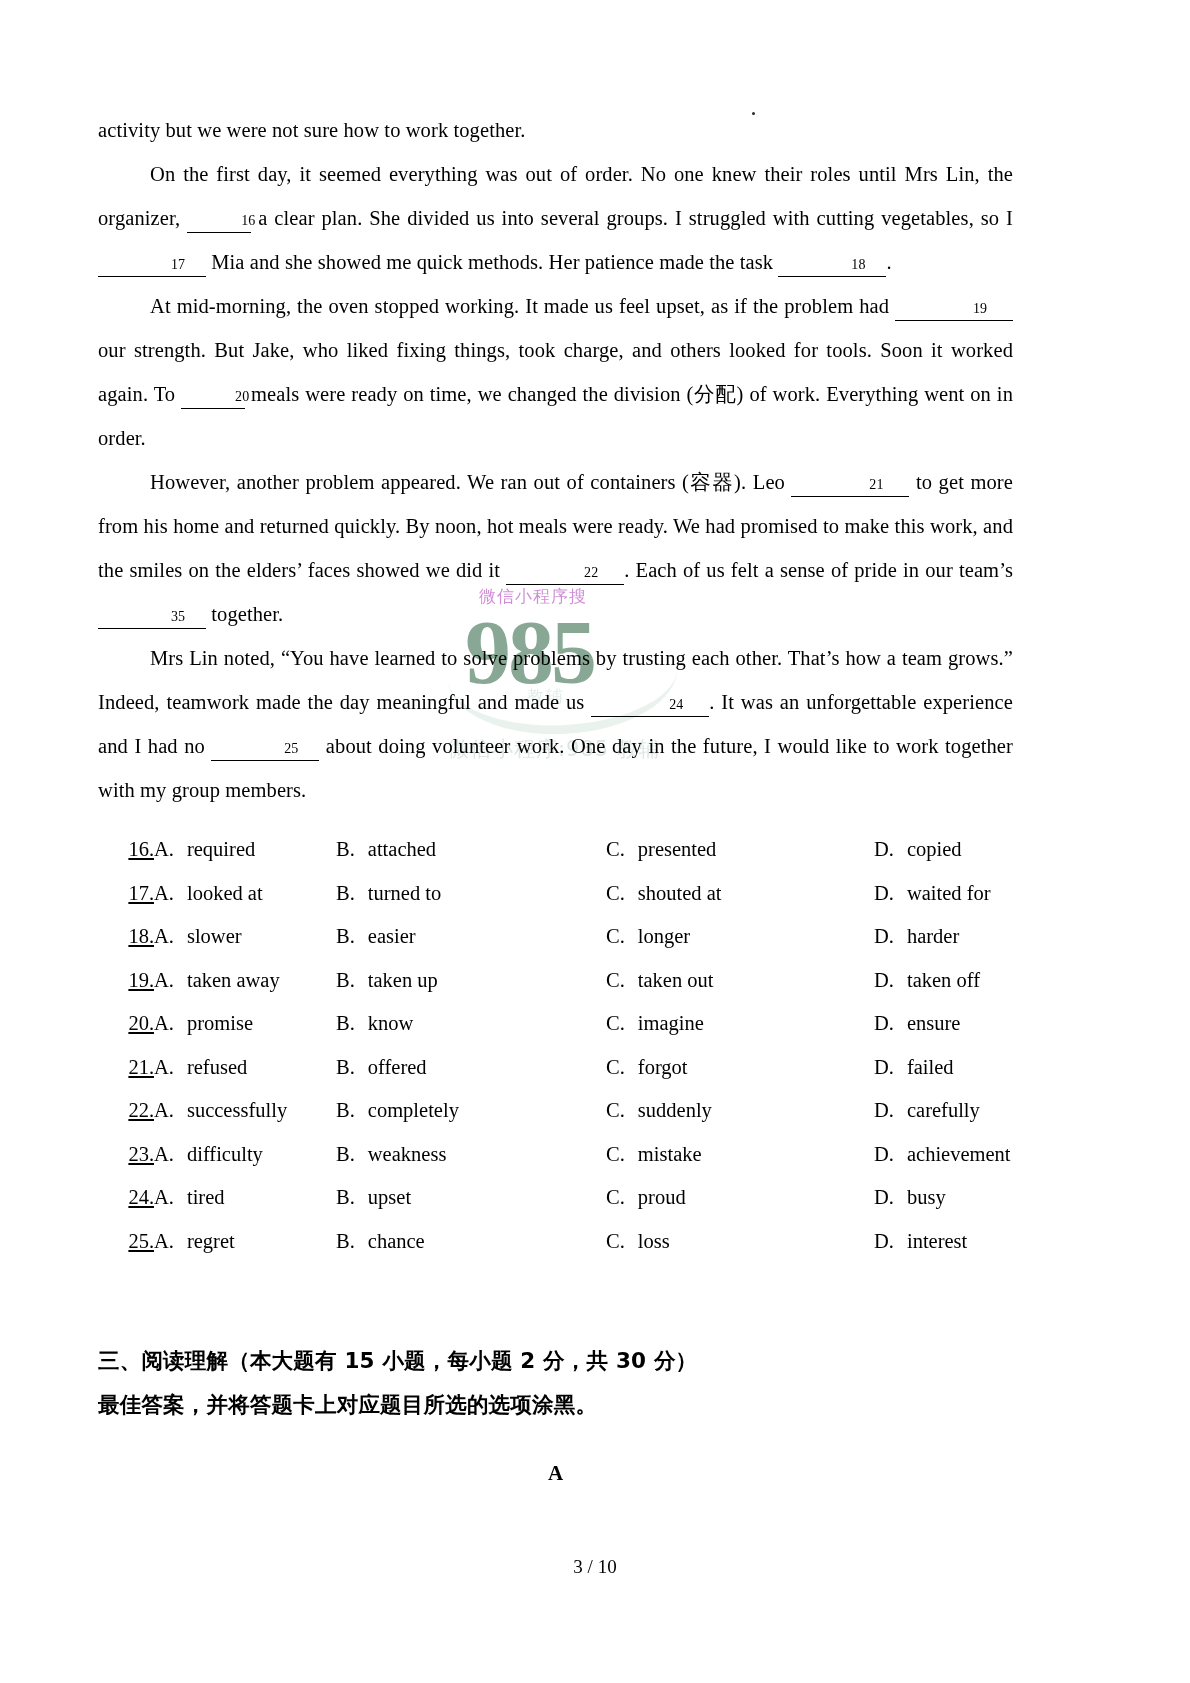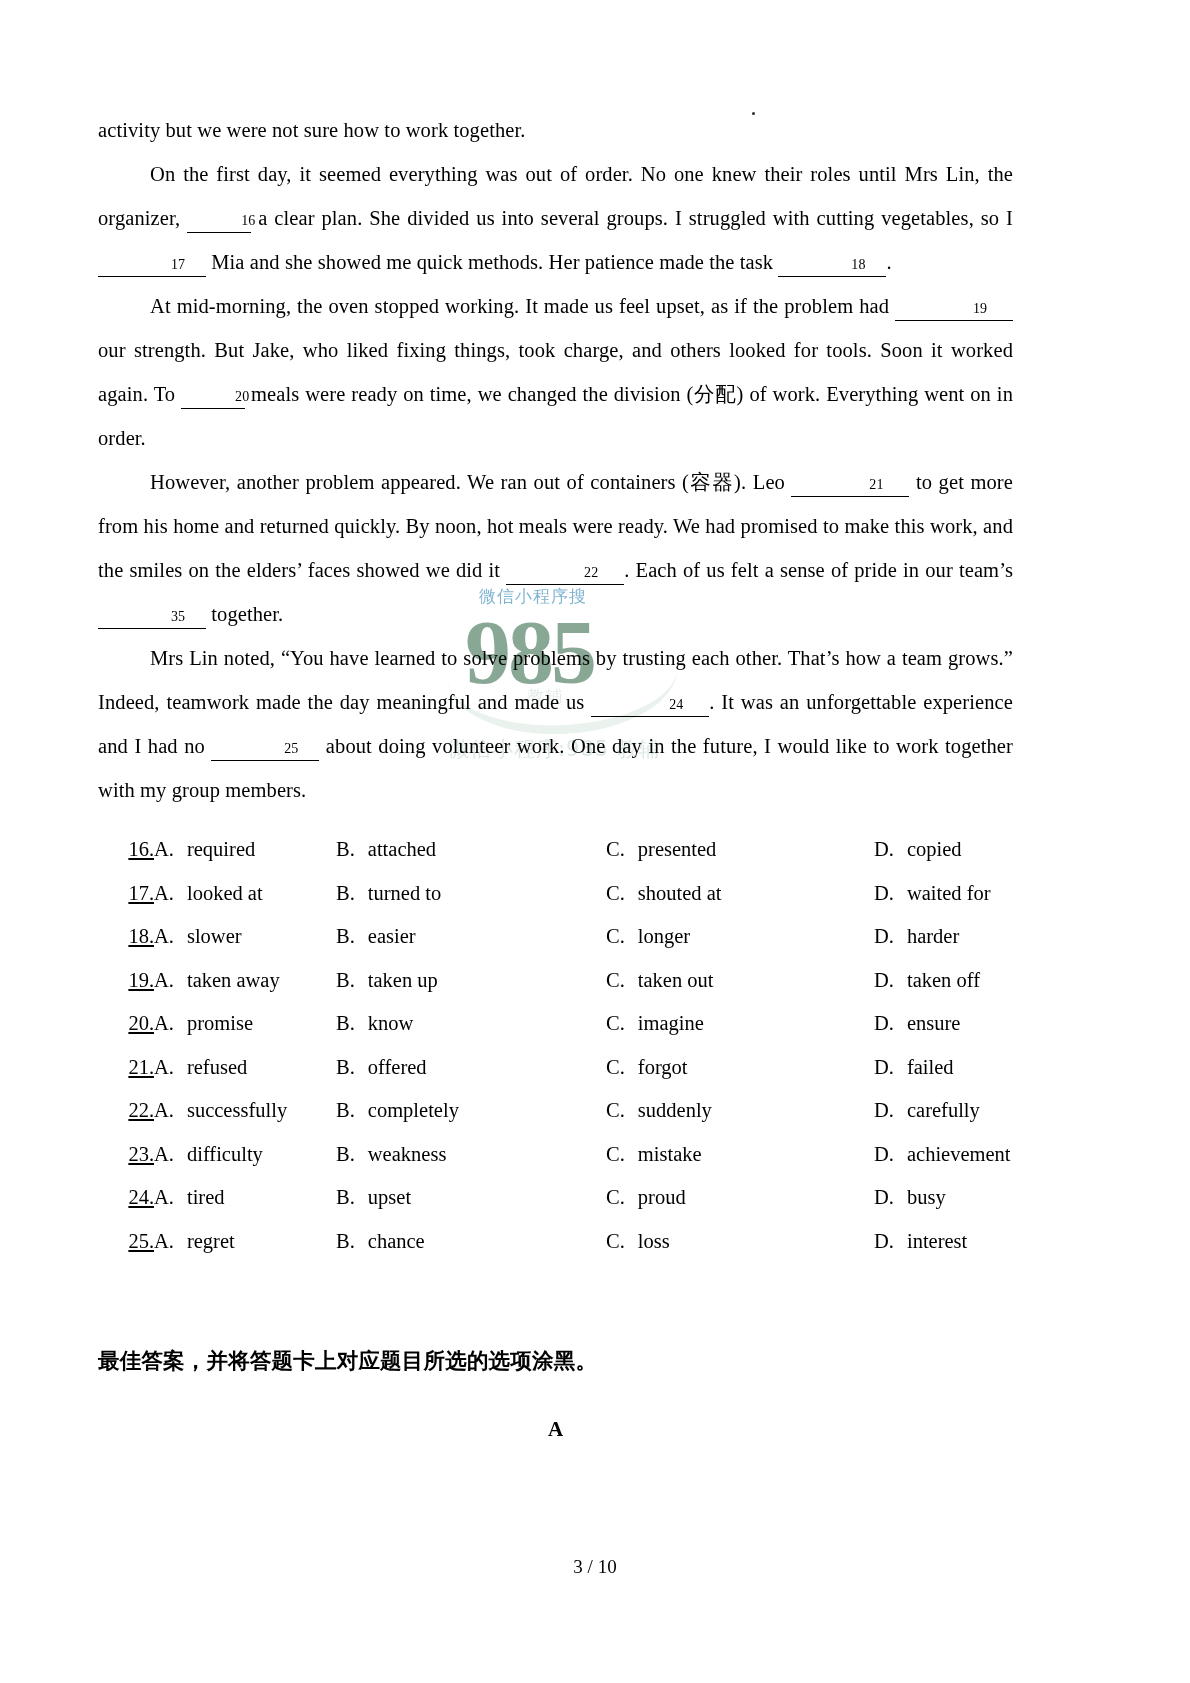--- a/index.html
+++ b/index.html
@@ -136,21 +136,21 @@
     pointer-events: none;
     z-index: 0;
     opacity: 0.5;
   }
   .wm-top {
     position: absolute;
     left: 24px;
     top: 0px;
     font-family: "DejaVu Sans", sans-serif;
     font-size: 17px;
-    color: #0369a1;
+    color: #a21caf;
     letter-spacing: 1px;
     white-space: nowrap;
   }
   .wm-big {
     position: absolute;
     left: 10px;
     top: 14px;
     font-family: "Liberation Serif", serif;
     font-size: 92px;
     font-weight: bold;
@@ -438,20 +438,21 @@
           </span>
         <span class="opt-cell opt-d">
             <span class="opt-letter">D</span>
             <span>interest</span>
           </span>
       </div>
 
     </div>
 
     <div class="section-block">
+      <span class="ln">三、阅读理解（本大题有 15 小题，每小题 2 分，共 30 分）</span>
       <span class="ln">最佳答案，并将答题卡上对应题目所选的选项涂黑。</span>
     </div>
 
     <div class="passage-label">A</div>
 
   </div>
 
   <div class="footer">3 / 10</div>
 
 </div>

